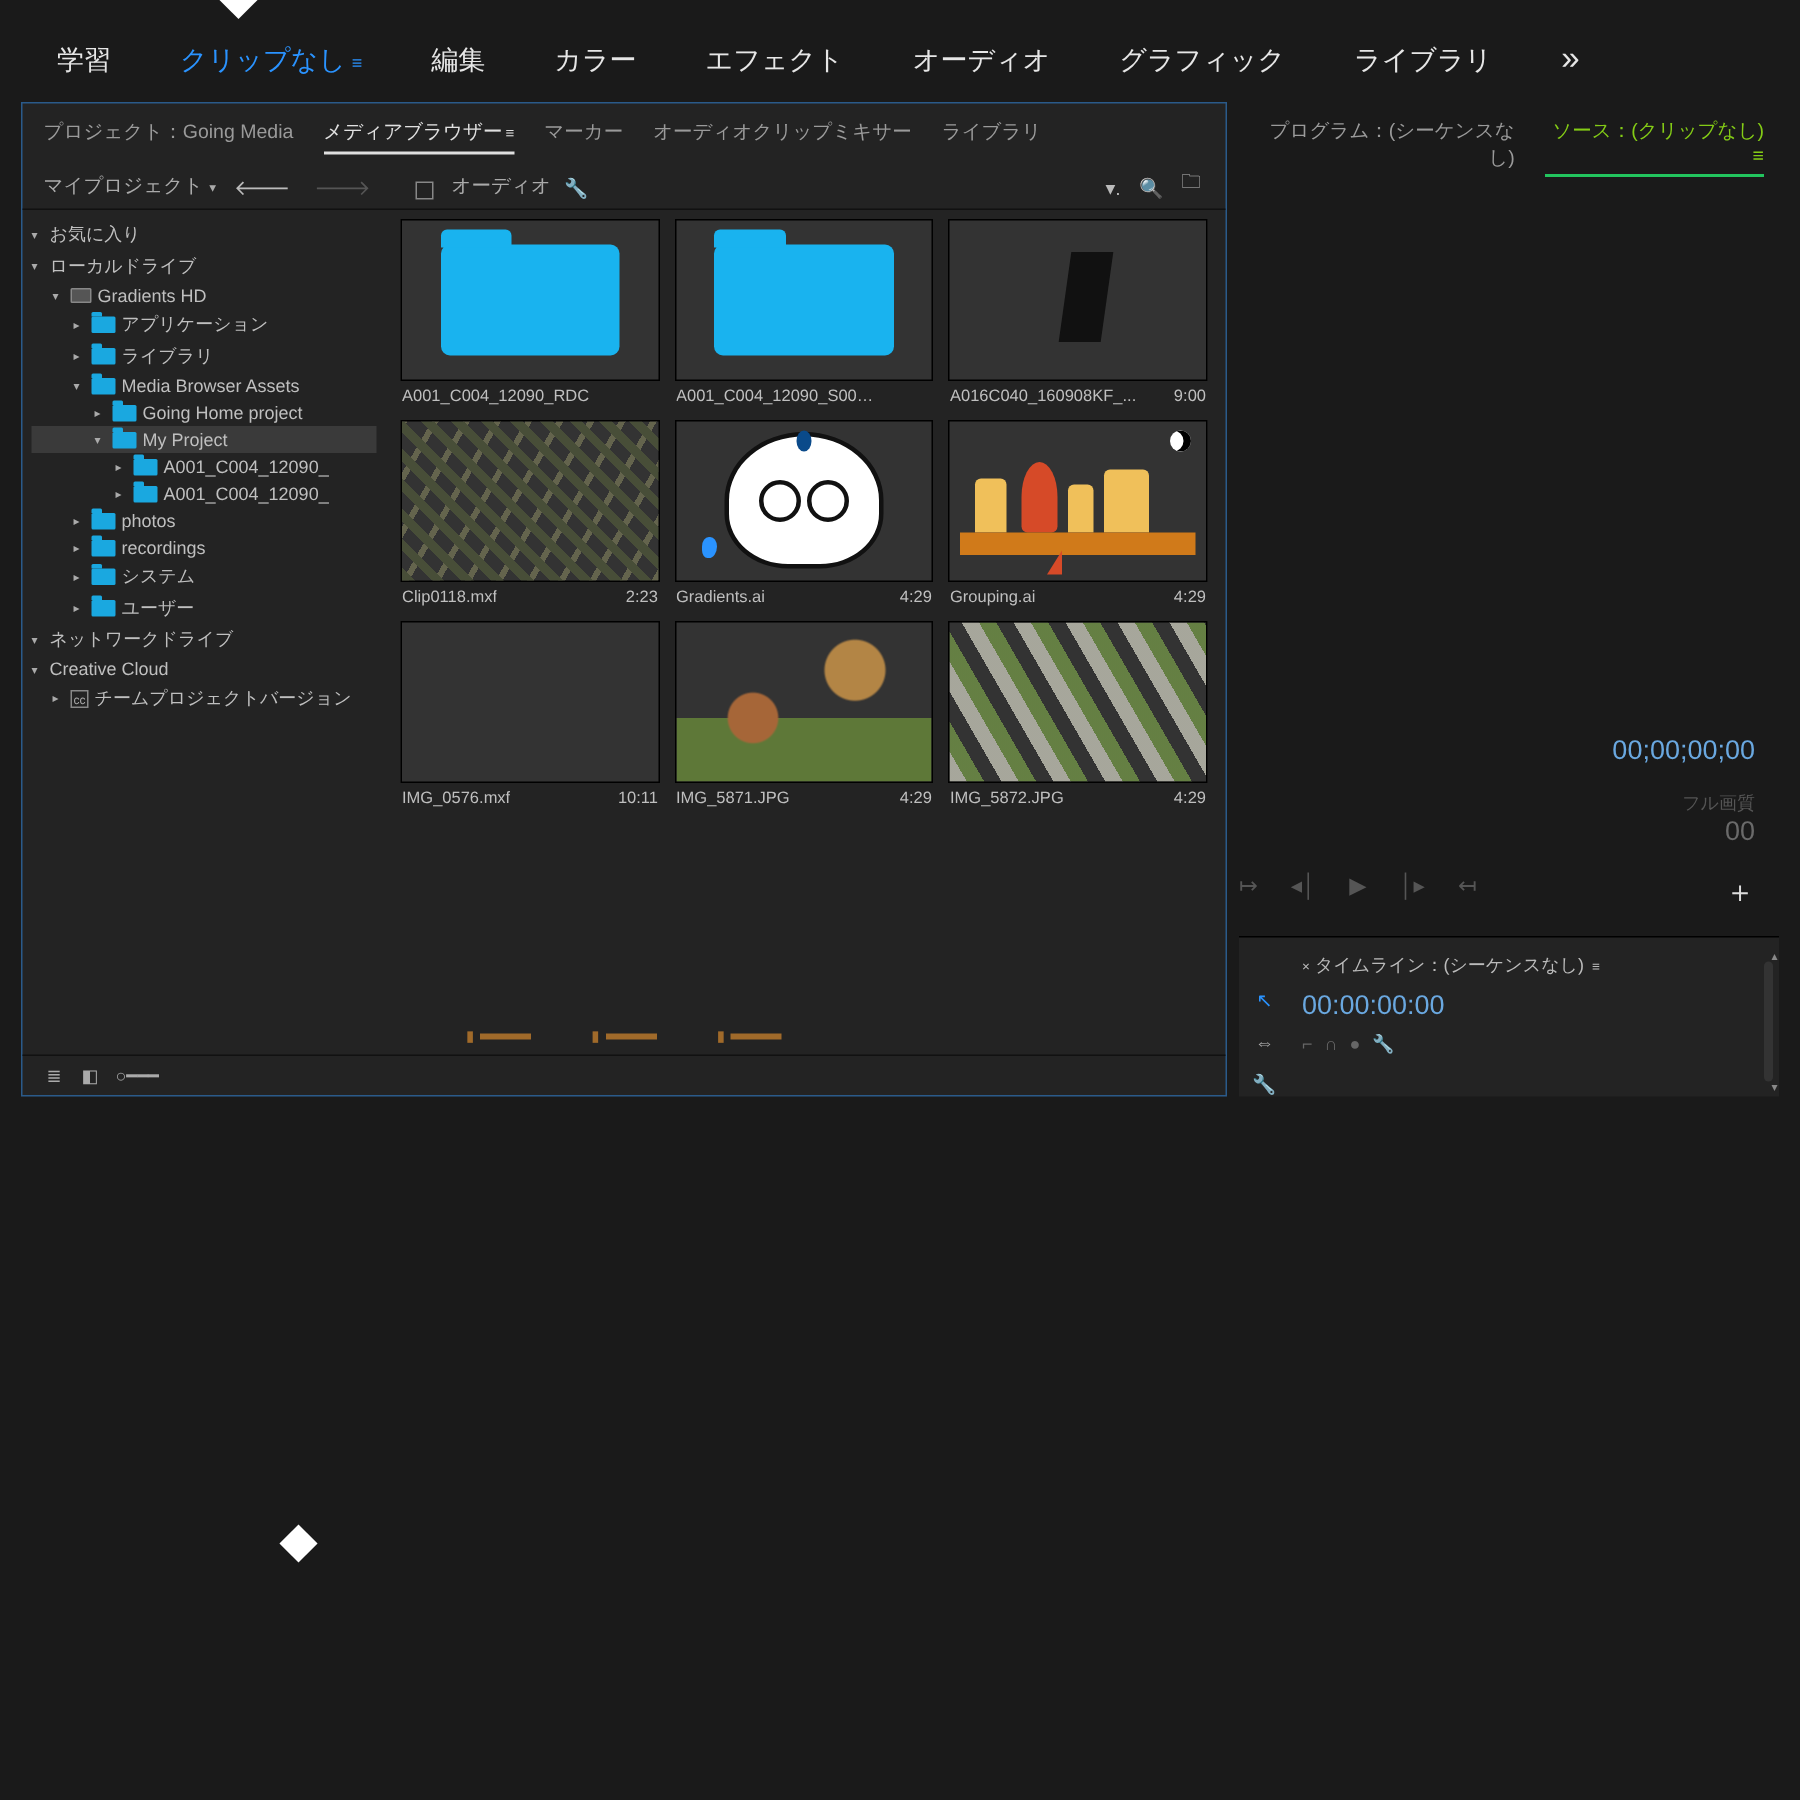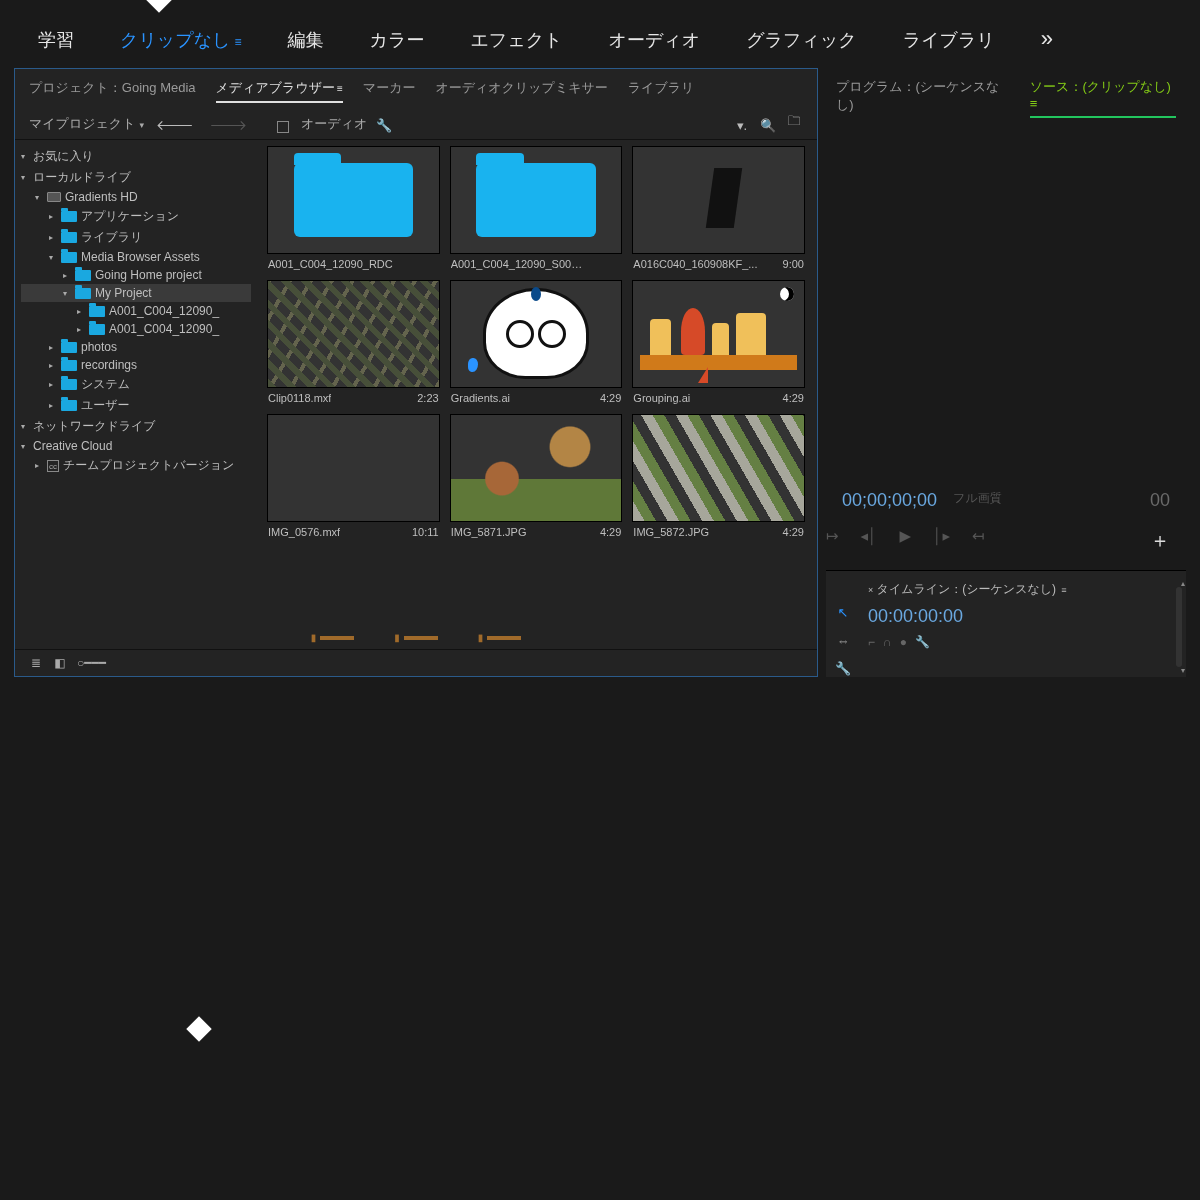--- a/index.html
+++ b/index.html
@@ -78,25 +78,25 @@
     radial-gradient(circle at 30% 60%, #c4743a 0 12%, transparent 13%),
     linear-gradient(transparent 60%, #6a8a3a 60% 100%);opacity:.8;}
   .sushi{background:#4a4a44;}
   .sushi::after{content:"";position:absolute;inset:0;background:
     repeating-linear-gradient(60deg,#d8d8c8 0 10px,#7aa04a 10px 20px,transparent 20px 30px);opacity:.7;}
   
   .panel-footer { display:flex; align-items:center; gap:10px; padding:6px 14px; font-size:12px; color:#888; border-top:1px solid #111;}
   .panel-footer .ic { width:14px; text-align:center; cursor:pointer; color:#aaa;}
   
   .right-tabs { display:flex; gap:20px; padding:10px 10px 4px 10px; font-size:13px; color:#9a9a9a;}
-  .right-tabs .rtab { cursor:pointer; padding-bottom:4px; }
+  .right-tabs .rtab { cursor:pointer; padding-bottom:4px;text-align:right; }
   .right-tabs .rtab.active { color:#84cc16; border-bottom:2px solid #22c55e;}
   .program-area { flex:1; min-height:360px; }
-  .tc-row { display:flex; align-items:flex-start; gap:16px; padding:8px 16px; font-size:18px; color:#6aa8e0;}
-  .tc-row .fit { font-size:12px; color:#555; }
+  .tc-row { display:flex; align-items:flex-end; gap:0; padding:8px 16px; font-size:18px; color:#6aa8e0;flex-direction:column;}
+  .tc-row .fit { font-size:12px; color:#555;margin-top:16px; }
   .tc-row .spacer{flex:1;}
   .tc-row .end { color:#6a6a6a; font-size:18px;}
   .transport { display:flex; justify-content:center; gap:22px; padding:8px 0 16px 0; color:#555; font-size:15px;}
   .transport span{cursor:pointer;}
   .transport .plus{ color:#ddd; margin-left:auto; padding-right:16px; font-size:20px;}
   .timeline-panel { border-top:1px solid #000; background:#232323; padding:6px 0 0 0; display:flex; }
   .tl-tools { width:34px; display:flex; flex-direction:column; gap:10px; align-items:center; padding-top:26px;}
   .tl-tools .tool { width:18px; height:18px; display:flex; align-items:center; justify-content:center; color:#aaa; cursor:pointer; font-size:13px;}
   .tl-tools .tool.sel { color:#2a93ff; }
   .tl-body { flex:1; padding:4px 8px; }

